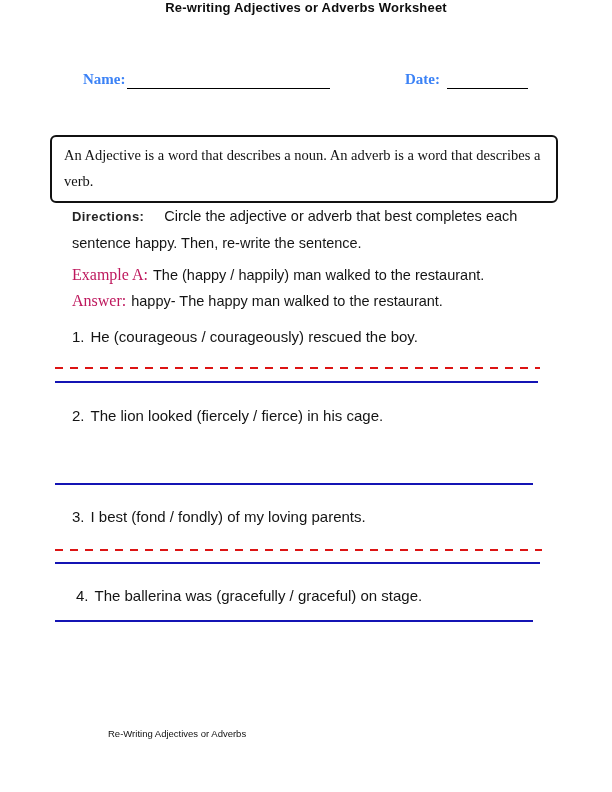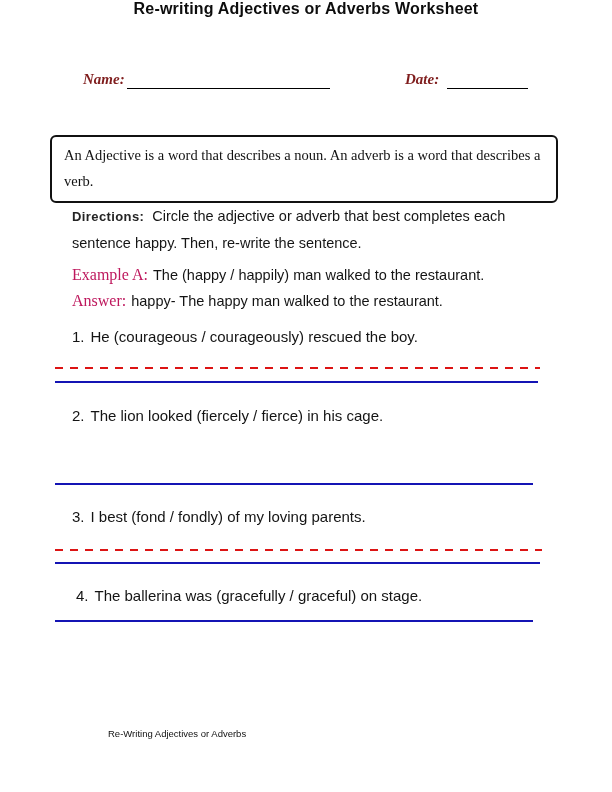--- a/index.html
+++ b/index.html
@@ -16,34 +16,33 @@
     color: #1a1a1a;
     overflow: hidden;
   }
   .abs { position: absolute; }
 
   
   .hdr-label {
     font-family: "Liberation Serif", serif;
     font-weight: 700;
     font-size: 15px;
-    color: #7f1d1d;
-    font-style: italic;
+    color: #3b82f6;
   }
   .write-line {
     border-bottom: 1.7px solid #000;
     height: 1px;
   }
 
   
   .title {
     left: 0; top: 109; width: 612px;
     text-align: center;
     font-weight: 700;
-    font-size: 16px;
+    font-size: 13px;
     letter-spacing: 0.2px;
     color: #0d0d0d;
   }
 
   
   .def-box {
     left: 50px; top: 135px; width: 480px;
     border: 2px solid #111;
     border-radius: 6px;
     padding: 5px 12px 7px 12px;
@@ -58,21 +57,21 @@
     left: 72px; top: 203px; width: 478px;
     font-size: 14.5px;
     line-height: 27px;
     color: #161616;
   }
   .directions-label {
     font-weight: 700;
     font-size: 13px;
     letter-spacing: 0.4px;
     color: #242424;
-    margin-right: 8px;
+    margin-right: 20px;
   }
 
   
   .ex-row {
     font-size: 14.5px;
     color: #141414;
     white-space: nowrap;
   }
   .script-label {
     font-family: "Liberation Serif", serif;

